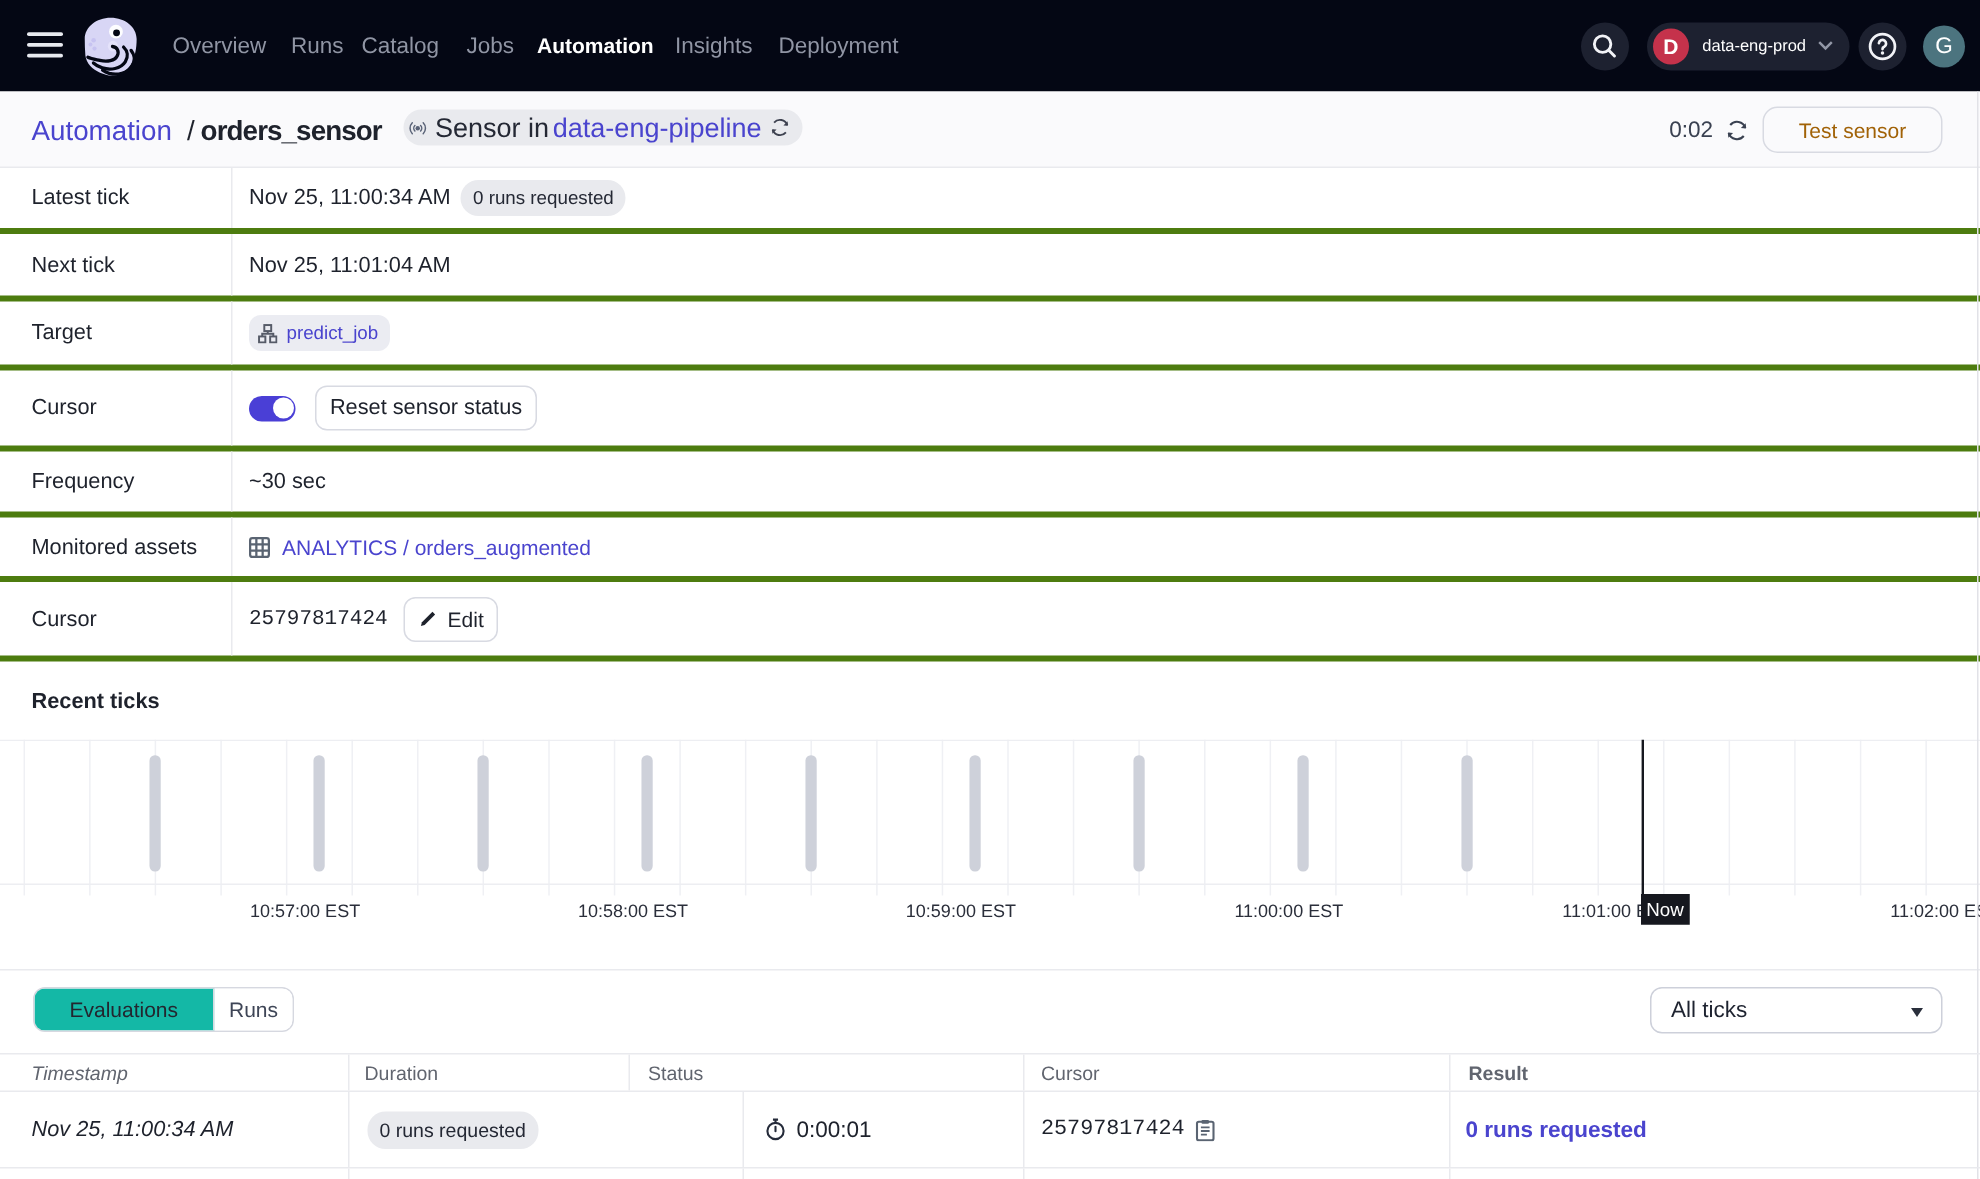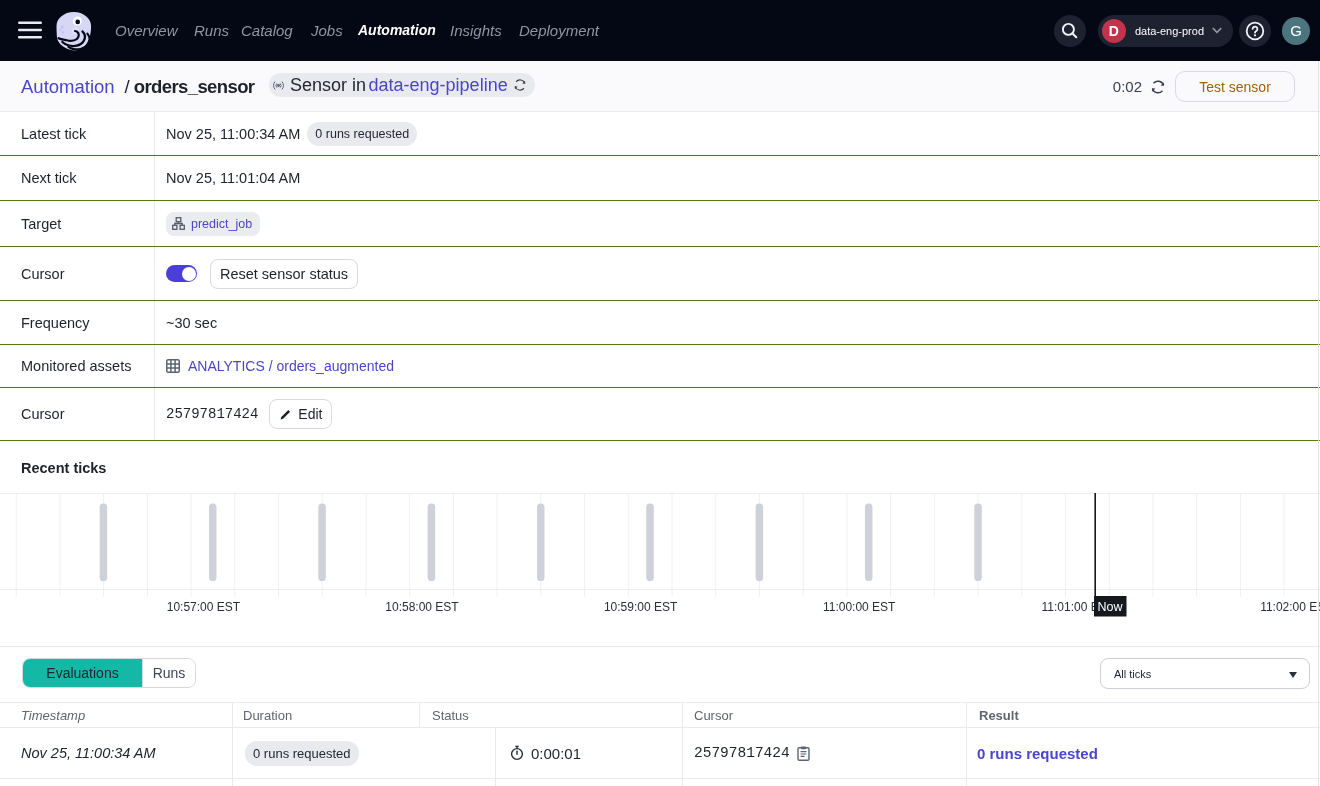--- a/index.html
+++ b/index.html
@@ -3,21 +3,21 @@
 <meta charset="utf-8">
 <style>
 * { margin:0; padding:0; box-sizing:border-box; }
 html,body { width:1320px; height:786px; }
 body { font-family:"Liberation Sans",sans-serif; background:#fff; overflow:hidden; position:relative; color:#1e222c; }
 
 
 .topnav { position:absolute; left:0; top:0; width:1320px; height:61px; background:#040714; }
 .burger { position:absolute; left:18px; top:20px; }
 .logo { position:absolute; left:55px; top:11px; }
-.navlinks span { position:absolute; top:0; height:61px; line-height:61px; font-size:15px; color:#9095a4;font-style:italic; }
+.navlinks span { position:absolute; top:0; height:61px; line-height:61px; font-size:15px; color:#9095a4; }
 .navlinks .active { color:#fff; font-weight:600; font-size:14px; }
 .nav-right { position:absolute; right:0; top:0; height:61px; display:flex; align-items:center; }
 .circbtn { width:32px; height:32px; border-radius:50%; background:#1d2130; display:flex; align-items:center; justify-content:center; flex:none; }
 .depl { height:32px; border-radius:16px; background:#1d2130; display:flex; align-items:center; margin:0 6px 0 12px; padding:0 11px 0 4px; }
 .depl .dcirc { width:24px; height:24px; border-radius:50%; background:#c5324b; color:#fff; font-size:14px; font-weight:700; display:flex; align-items:center; justify-content:center; }
 .depl .dname { color:#fff; font-size:11px; margin-left:9px; }
 .depl svg { margin-left:8px; }
 .avatar { width:28px; height:28px; border-radius:50%; background:#4c747f; color:#fff; font-size:15px; display:flex; align-items:center; justify-content:center; margin:0 10px 0 11px; }
 
 
@@ -30,21 +30,21 @@
 .sensorbadge a { color:#4a44ce; text-decoration:none; margin-left:2.5px; }
 .sensorbadge svg { flex:none; }
 .headright { position:absolute; right:25px; top:61px; height:51px; display:flex; align-items:center; }
 .counter { font-size:15px; color:#3a4151; }
 .headright .refr { margin:0 9px 0 8px; }
 .btn { font-size:14.5px; background:#fff; border:1px solid #d8dae2; border-radius:8px; color:#1e222c; display:inline-flex; align-items:center; justify-content:center; }
 .testbtn { width:120px; height:31px; border-radius:10px; color:#a16207; background:transparent; font-size:14px; }
 
 
 .props { position:absolute; left:0; top:112px; width:1320px; }
-.prow { display:flex; border-bottom:1px solid #4d7c0f; }
+.prow { display:flex; border-bottom:4px solid #4d7c0f; }
 .prow .lab { width:155px; flex:none; border-right:1px solid #e9eaee; font-size:14.5px; color:#1e222c; padding-left:21px; display:flex; align-items:center; }
 .prow .val { flex:1; padding-left:11px; display:flex; align-items:center; font-size:14.5px; }
 .pill { background:#e9eaee; border-radius:12px; height:24px; display:inline-flex; align-items:center; padding:0 8px; font-size:12.5px; color:#242834; }
 .jobpill { background:#ebecf2; border-radius:8px; height:24px; display:inline-flex; align-items:center; padding:0 8px 0 6px; font-size:12.5px; }
 .jobpill a { color:#4a44ce; text-decoration:none; margin-left:6px; }
 .linkrow { color:#4a44ce; text-decoration:none; font-size:14px; }
 .toggle { width:31px; height:17px; border-radius:9px; background:#4a3fd6; position:relative; }
 .toggle::after { content:""; position:absolute; right:1.5px; top:1.5px; width:14px; height:14px; border-radius:50%; background:#fff; }
 .mono { font-family:"Liberation Mono",monospace; font-size:14px; }
 
@@ -52,21 +52,21 @@
 .recent-h { position:absolute; left:21px; top:460px; font-size:14.5px; font-weight:700; color:#1e222c; }
 .timeline { position:absolute; left:0; top:493px; }
 .secdivider { position:absolute; left:0; top:646px; width:1320px; border-top:1px solid #e9eaee; }
 .rightline { position:absolute; left:1318px; top:61px; width:1px; height:725px; background:#e1e2e7; }
 
 
 .tabs { position:absolute; left:22px; top:658px; display:flex; height:30px; border:1px solid #d6d8e0; border-radius:8px; overflow:hidden; font-size:14px; background:#fff; }
 .tabs .seg { display:flex; align-items:center; justify-content:center; color:#3e4556; background:#fff; }
 .tabs .seg.on { width:120px; background:#14b8a6; color:#23262f; border-right:1px solid #d6d8e0; }
 .tabs .seg.off { width:52px; }
-.allticks { position:absolute; left:1100px; top:658px; width:210px; height:31px; background:#fff; border:1px solid #cdd0da; border-radius:8px; display:flex; align-items:center; font-size:11px; color:#1e2330; padding-left:13px; }
+.allticks { position:absolute; left:1100px; top:658px; width:195px; height:31px; background:#fff; border:1px solid #cdd0da; border-radius:8px; display:flex; align-items:center; font-size:15px; color:#1e2330; padding-left:13px; }
 .allticks .car { position:absolute; right:12px; top:13px; width:0; height:0; border-left:4.5px solid transparent; border-right:4.5px solid transparent; border-top:6px solid #2a2f3c; }
 
 
 .btable { position:absolute; left:0; top:702px; width:1320px; }
 .btable .hrow { display:flex; border-top:1px solid #e9eaee; border-bottom:1px solid #e9eaee; height:26px; font-size:13px; color:#61656f; }
 .btable .drow { display:flex; border-bottom:1px solid #e9eaee; height:51px; font-size:14.5px; }
 .btable .c { display:flex; align-items:center; border-right:1px solid #e9eaee; padding-left:11px; }
 .btable .c:last-child { border-right:none;font-weight:bold; }
 .c1 { width:233px; padding-left:21px !important;font-style:italic; }
 .c2 { width:263px; padding-left:12px !important; }

